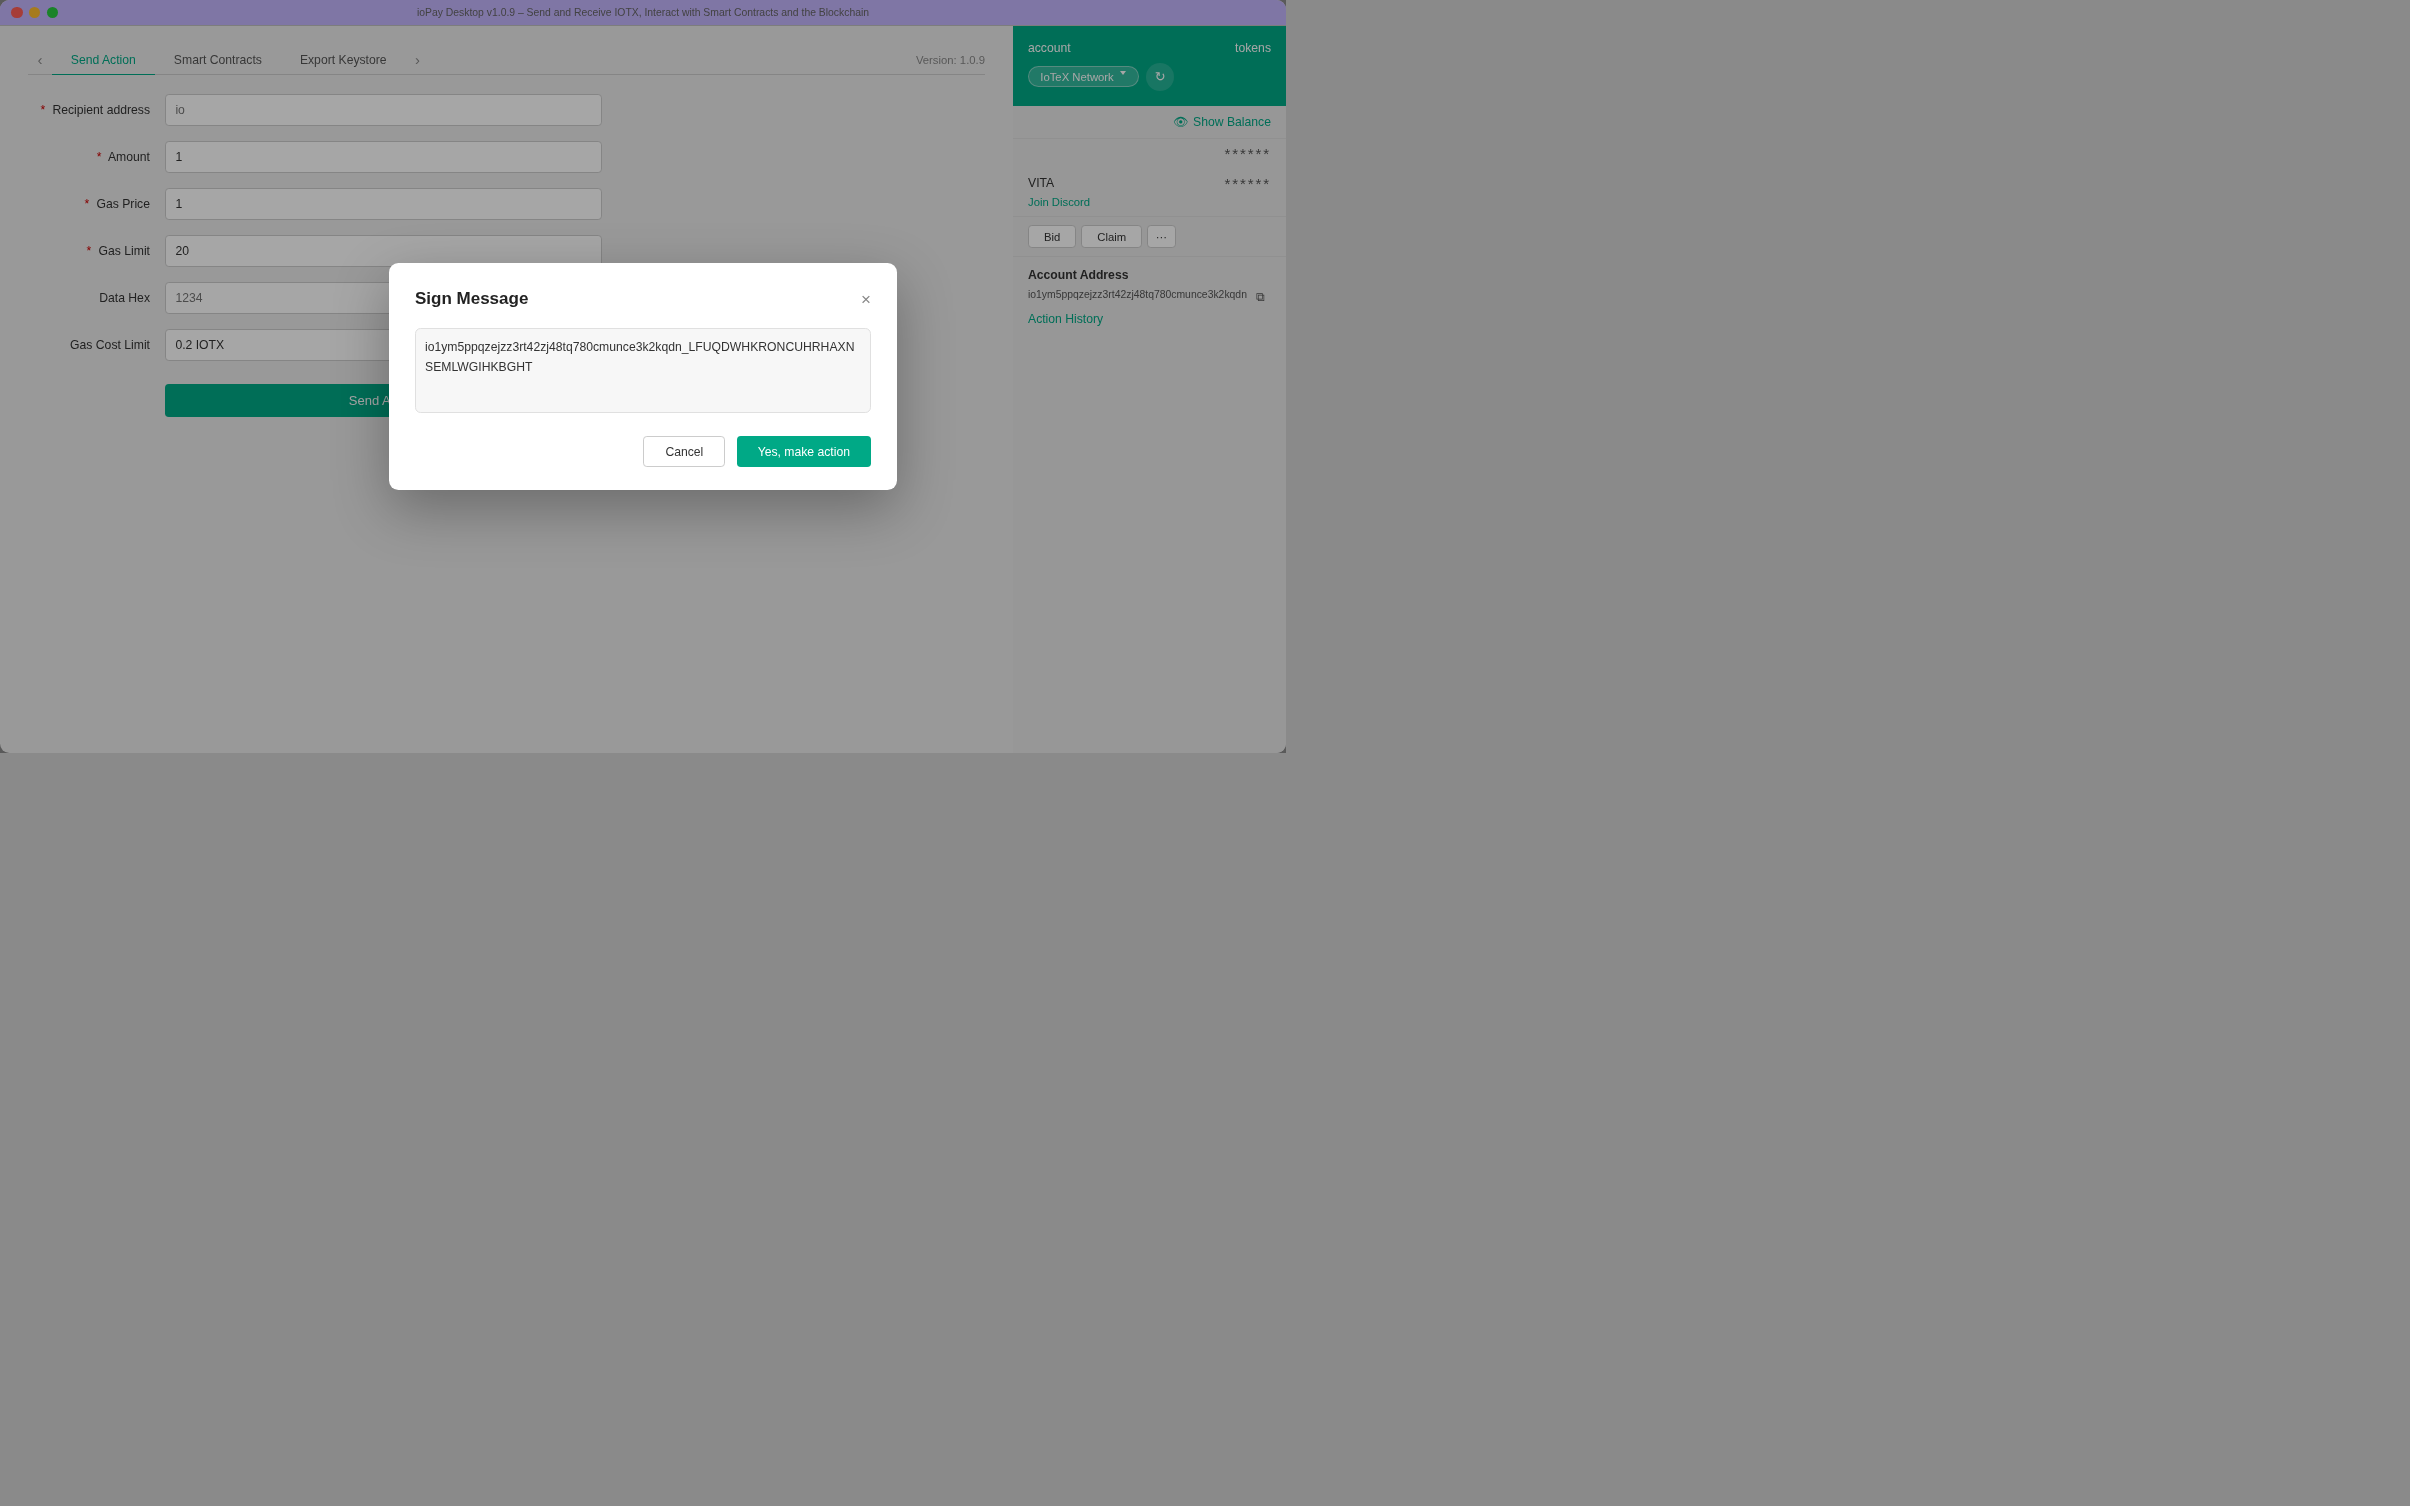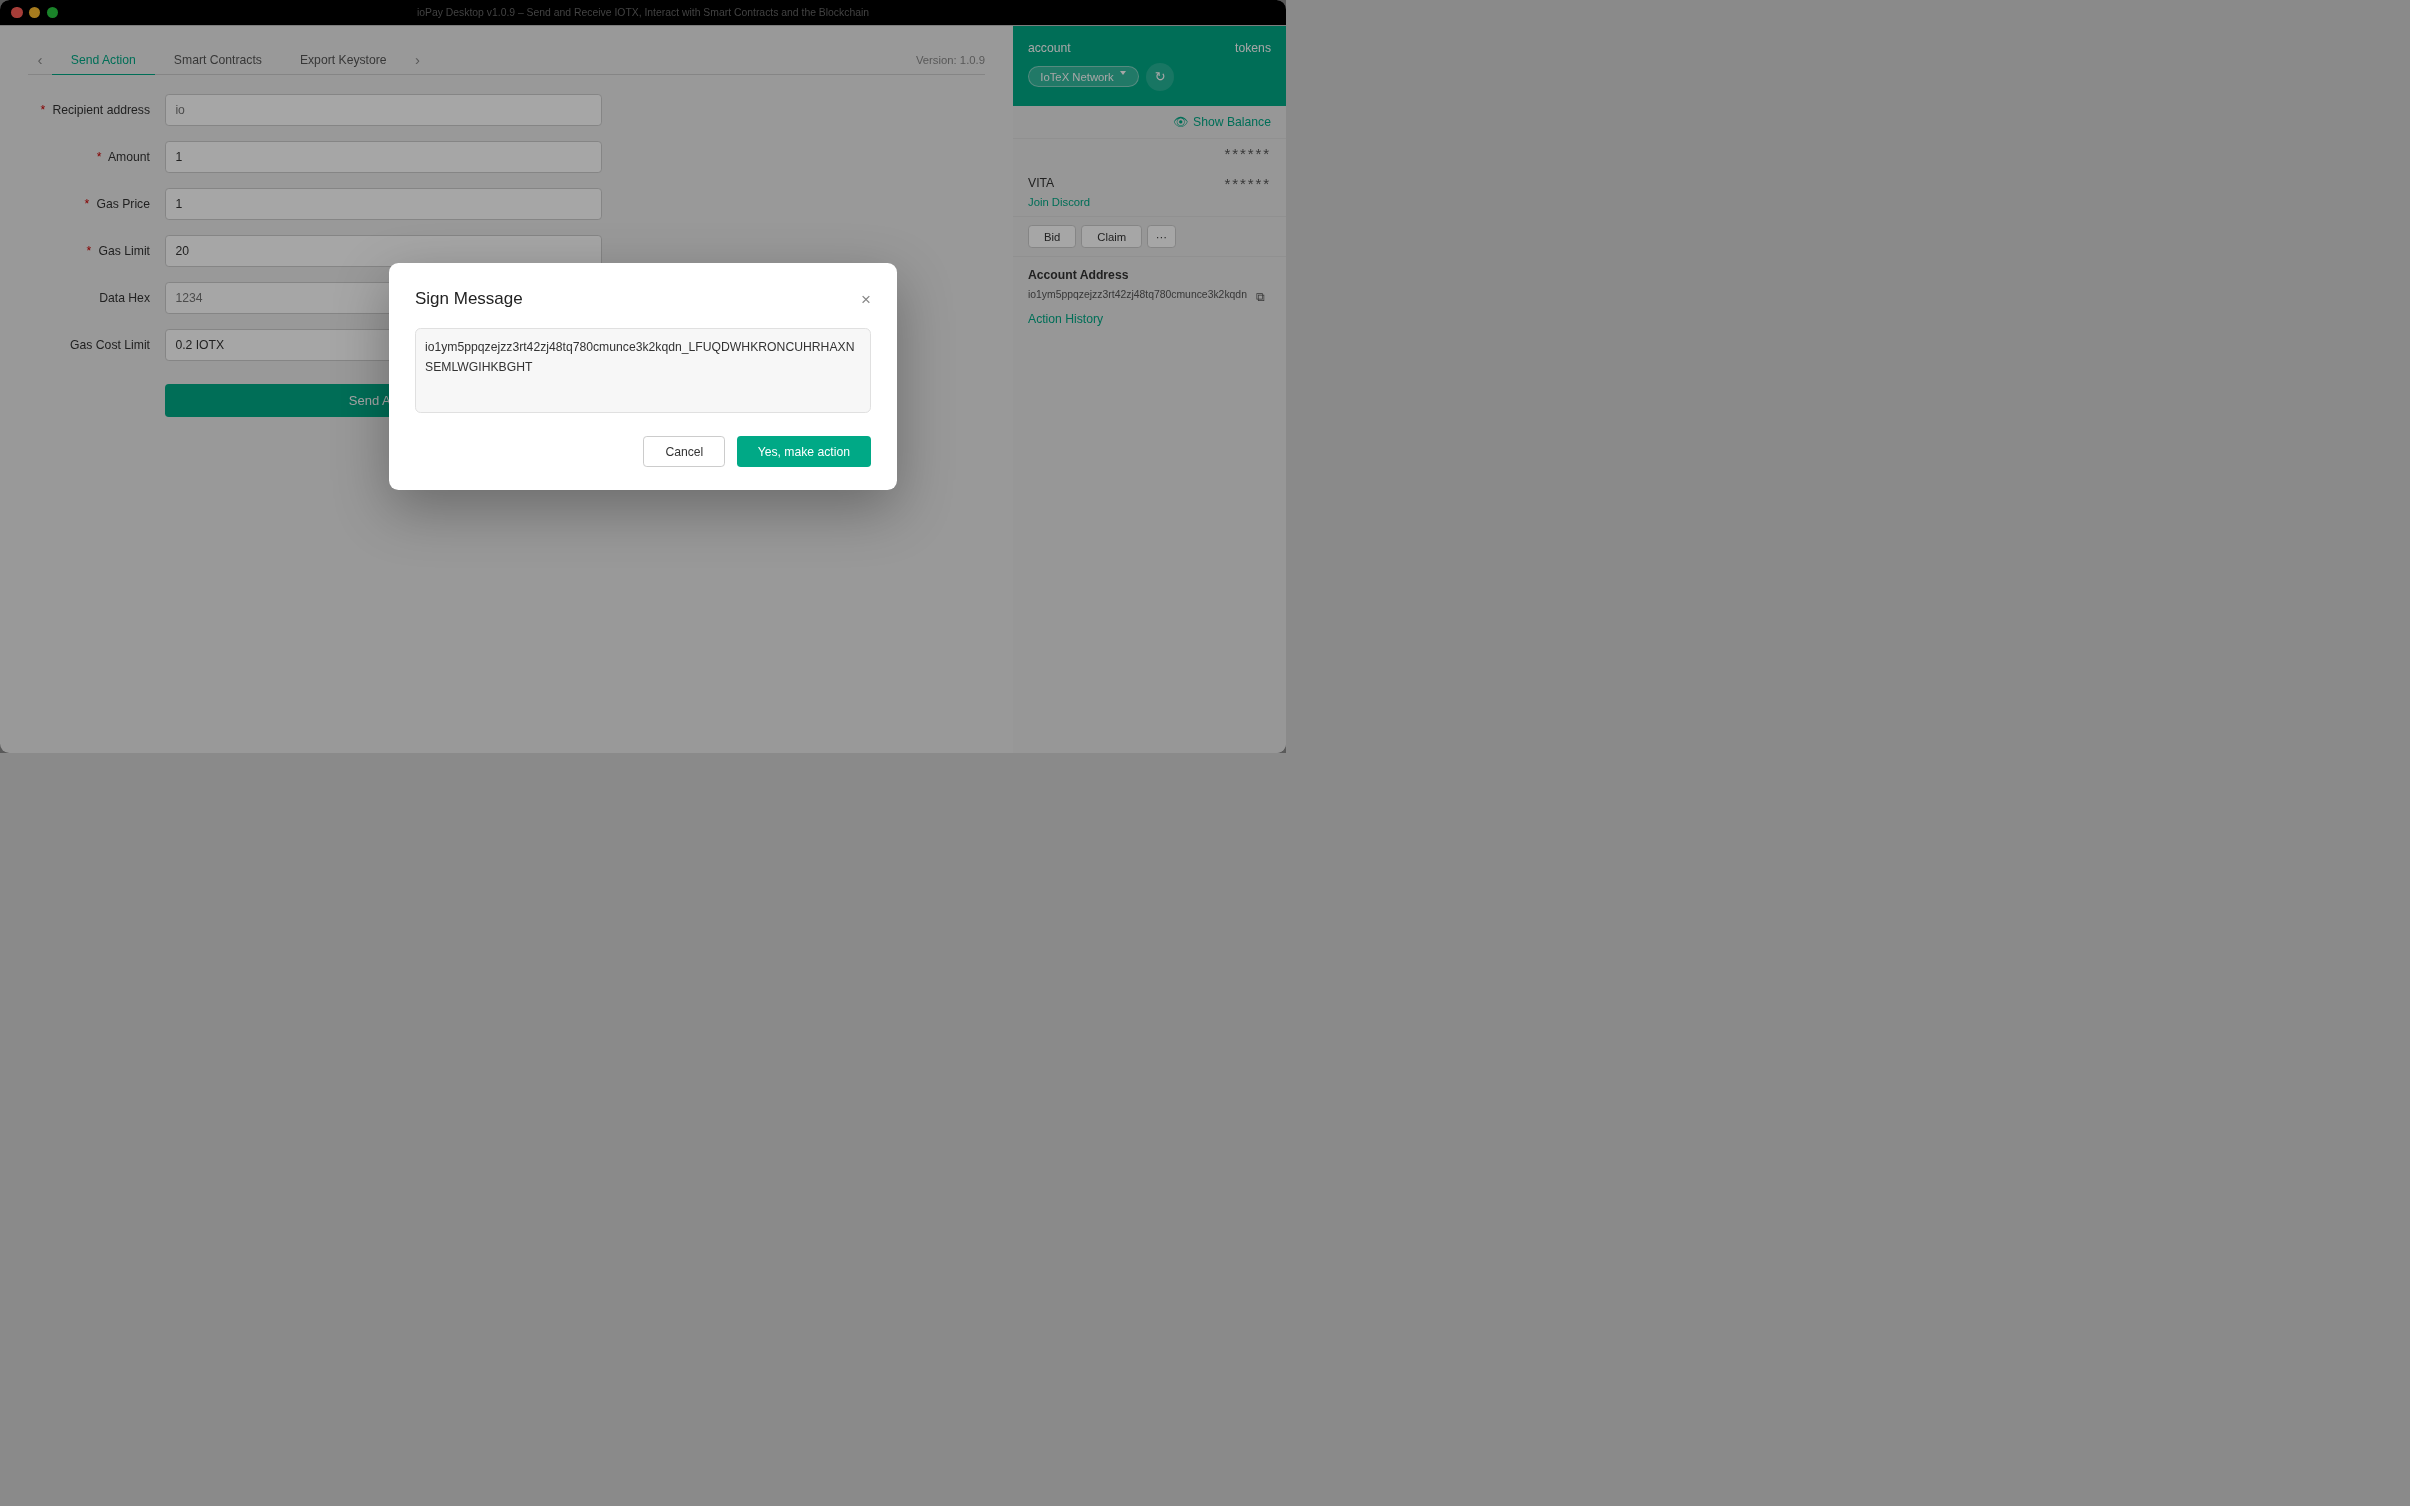--- a/index.html
+++ b/index.html
@@ -14,21 +14,21 @@
     .window {
       width: 100%;
       height: 100%;
       background: #ececec;
       border-radius: 9.4px;
       overflow: hidden;
       display: flex;
       flex-direction: column;
     }
     .titlebar {
-      background: #000000;
+      background: #c4b5fd;
       height: 26px;
       display: flex;
       align-items: center;
       padding: 0 11.3px;
       position: relative;
       flex-shrink: 0;
       border-bottom: 0.9px solid #c0c0c0;
     }
     .traffic-lights {
       display: flex;
@@ -315,21 +315,21 @@
       position: relative;
     }
     .modal-header {
       display: flex;
       justify-content: space-between;
       align-items: center;
       margin-bottom: 19px;
     }
     .modal-title {
       font-size: 17px;
-      font-weight: 400;
+      font-weight: 700;
       color: #222;
     }
     .modal-close {
       background: none;
       border: none;
       font-size: 17px;
       color: #888;
       cursor: pointer;
       line-height: 1;
     }

